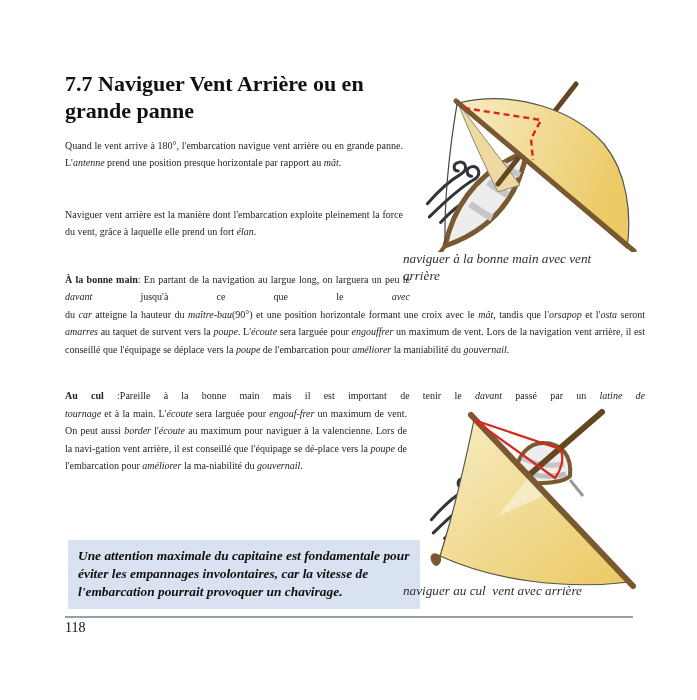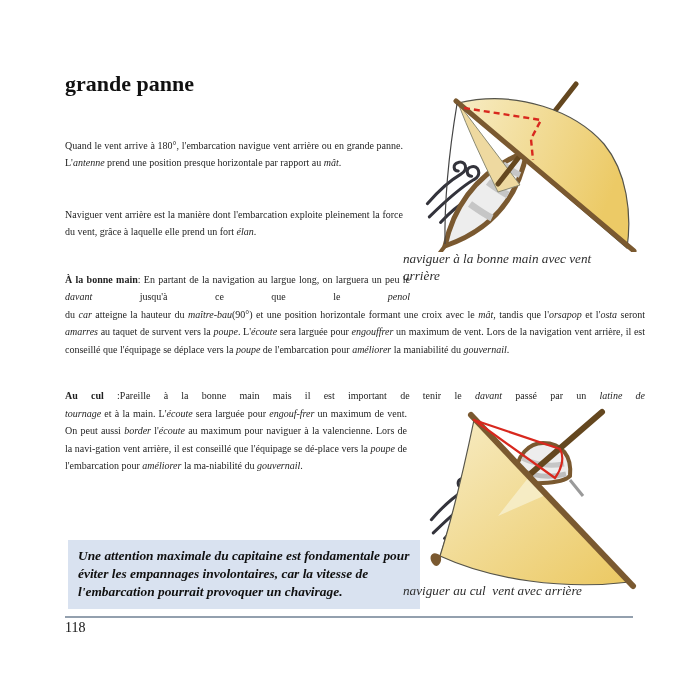--- a/index.html
+++ b/index.html
@@ -58,26 +58,27 @@
   }
   svg{display:block;}
 </style>
 </head>
 <body>
 
 <div class="page">
   <div class="content">
 
     <h1 class="title">
+      <span>7.7 Naviguer Vent Arrière ou en</span>
       <span>grande panne</span>
     </h1>
 
     <p class="body-text p1">Quand le vent arrive à 180°, l'embarcation navigue vent arrière ou en grande panne. L'<i>antenne</i> prend une position presque horizontale par rapport au <i>mât</i>.</p>
     <p class="body-text p2">Naviguer vent arrière est la manière dont l'embarcation exploite pleinement la force du vent, grâce à laquelle elle prend un fort <i>élan</i>.</p>
-    <p class="body-text p3a"><b>À la bonne main</b>: En partant de la navigation au largue long, on larguera un peu le <i>davant</i> jusqu'à ce que le <i>penol</i></p>
+    <p class="body-text p3a"><b>À la bonne main</b>: En partant de la navigation au largue long, on larguera un peu le <i>davant</i> jusqu'à ce que le <i>avec</i></p>
     <p class="body-text p3b">du <i>car</i> atteigne la hauteur du <i>maître-bau</i>(90°) et une position horizontale formant une croix avec le <i>mât</i>, tandis que l'<i>orsapop</i> et l'<i>osta</i> seront <i>amarres</i> au taquet de survent vers la <i>poupe</i>. L'<i>écoute</i> sera larguée pour <i>engouffrer</i> un maximum de vent. Lors de la navigation vent arrière, il est conseillé que l'équipage se déplace vers la <i>poupe</i> de l'embarcation pour <i>améliorer</i> la maniabilité du <i>gouvernail</i>.</p>
     <p class="body-text p4a"><b>Au cul</b> :Pareille à la bonne main mais il est important de tenir le <i>davant</i> passé par un <i>latine de</i></p>
     <p class="body-text p4b"><i>tournage</i> et à la main. L'<i>écoute</i> sera larguée pour <i>engouf-frer</i> un maximum de vent. On peut aussi <i>border</i> l'<i>écoute</i> au maximum pour naviguer  à la valencienne. Lors de la navi-gation vent arrière, il est conseillé que l'équipage se dé-place vers la <i>poupe</i> de l'embarcation pour <i>améliorer</i> la ma-niabilité du <i>gouvernail</i>.</p>
 
     <div class="note-box">Une attention maximale du capitaine est fondamentale pour éviter les empannages involontaires, car la vitesse de l'embarcation pourrait provoquer un chavirage.</div>
 
     <div class="fig fig1">
       <svg viewBox="0 0 295 220" width="295" height="220">
         <defs>
           <linearGradient id="sg1" x1="0" y1="0" x2="1" y2="0.35">

